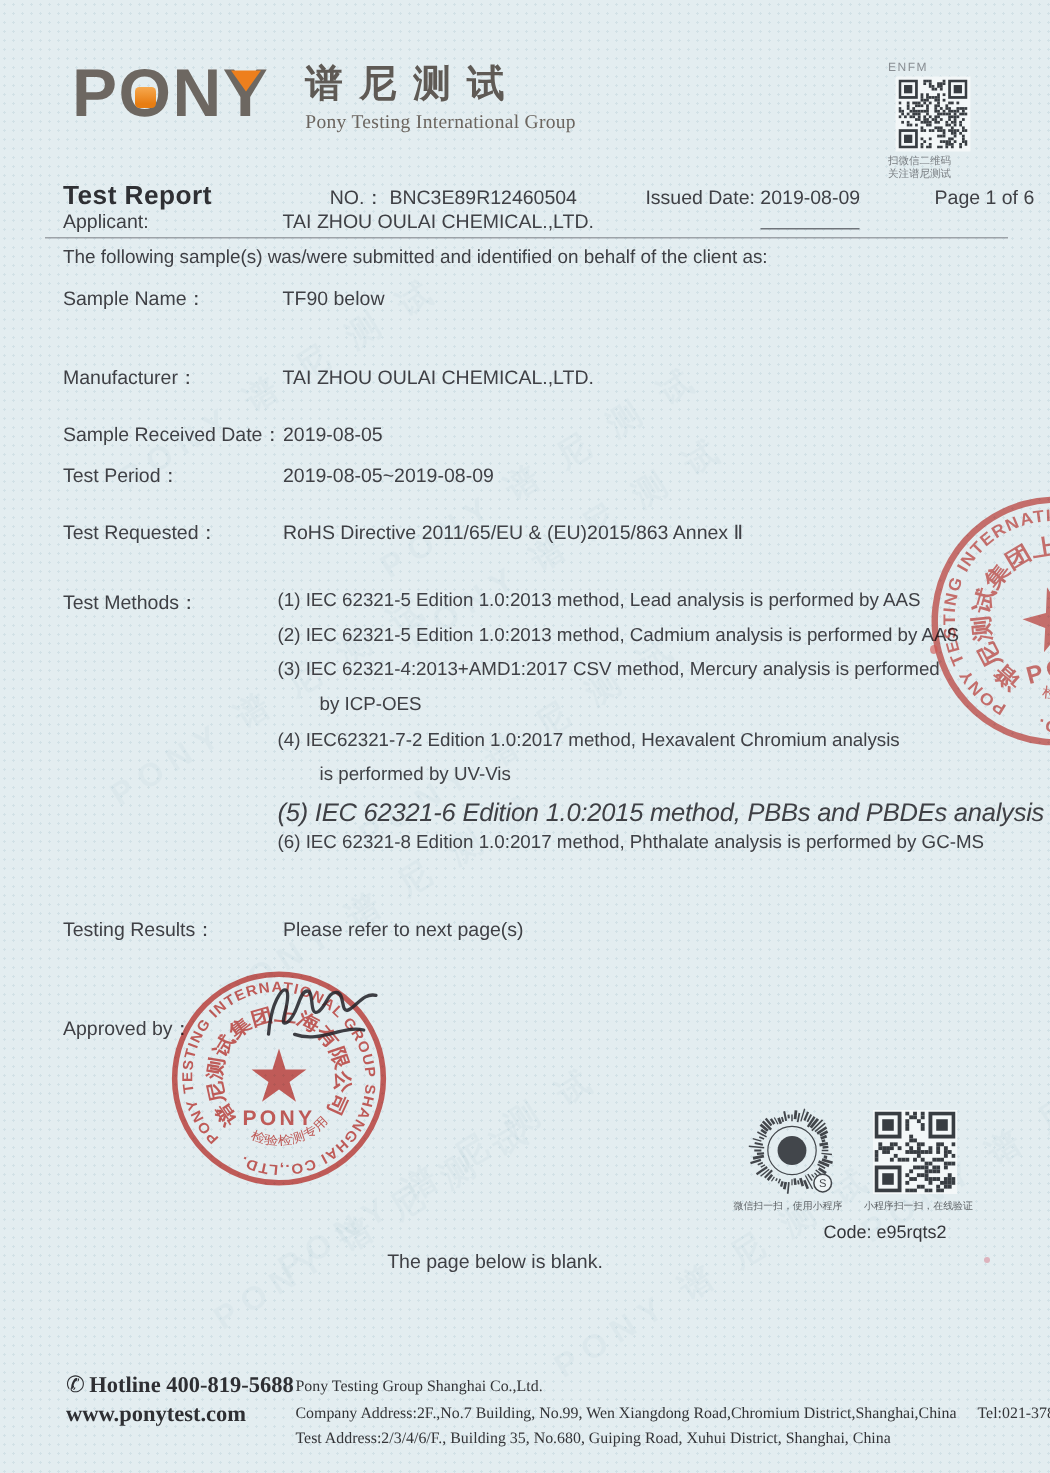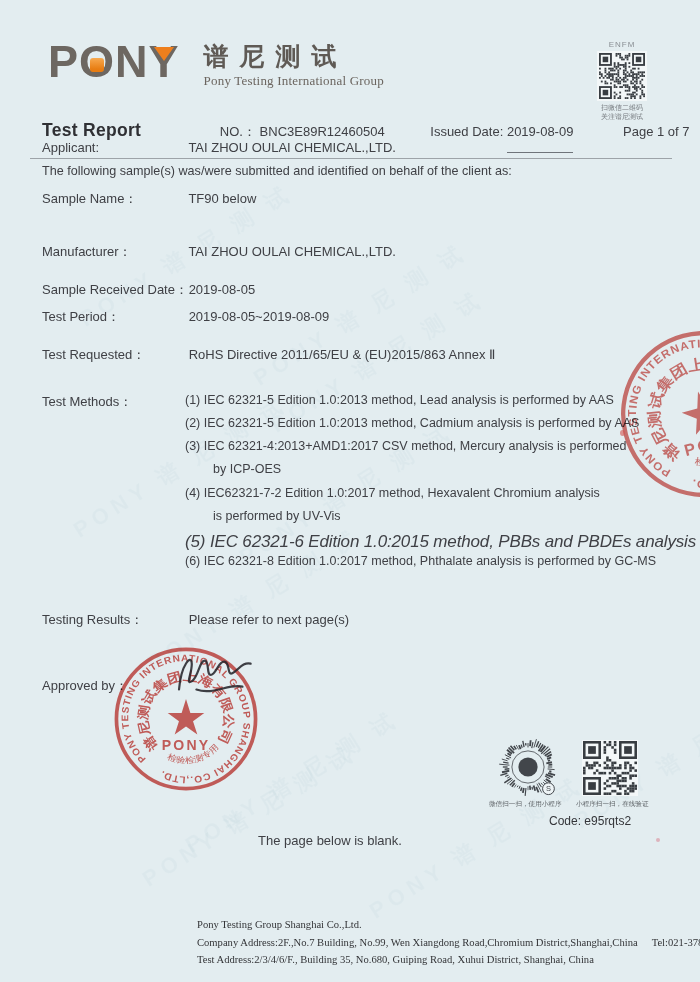--- a/index.html
+++ b/index.html
@@ -24,21 +24,21 @@
   .osq{position:absolute;left:50%;top:56%;transform:translate(-50%,-50%);
        width:14px;height:14px;border-radius:3px;
        background:linear-gradient(180deg,#f7a94f 0%,#e87d12 80%);}
   .ytri{position:absolute;left:50%;top:7px;transform:translateX(-50%);
         width:0;height:0;border-left:10px solid transparent;border-right:10px solid transparent;
         border-top:14px solid #ee7f1d;}
   .brand-right{margin-left:24px;margin-top:2px;}
   .brand-cn{font-size:25px;font-weight:600;color:#5f5a55;letter-spacing:2px;line-height:28px;}
   .brand-tagline{font-family:"Liberation Serif",serif;font-size:13px;color:#6b655f;margin-top:3px;letter-spacing:0.2px;}
   
-  .hqr{position:absolute;left:592px;top:40px;width:60px;text-align:center;}
+  .hqr{position:absolute;left:592px;top:40px;width:60px;}
   .hqr-tag{font-size:8px;color:#8a8f94;letter-spacing:1px;}
   .hqr-code{margin:2px auto 0;width:46px;height:46px;background:#f3f7f8;padding:2px;}
   .hqr-cap{font-size:7px;color:#777c80;line-height:8.5px;margin-top:3px;}
   
   .rowabs{position:absolute;left:42px;font-size:13px;white-space:nowrap;}
   .report-title{font-size:17.5px;font-weight:bold;color:#2f3034;letter-spacing:0.3px;}
   .underl{border-bottom:1px solid #6f747a;padding-bottom:13px;}
   .hr{position:absolute;left:30px;width:642px;height:1px;background:#8b9096;opacity:0.8;}
   .flabel{display:inline-block;width:143px;}
   .fvalue{}
@@ -299,21 +299,21 @@
       <div>关注谱尼测试</div>
     </div>
   </div>
 
   <div class="rowabs" style="top:120px">
     <span class="report-title">Test Report</span>
     <span style="margin-left:75px">NO.：</span>
     <span>BNC3E89R12460504</span>
     <span style="margin-left:42px">Issued Date:</span>
     <span class="underl">2019-08-09</span>
-    <span style="margin-left:46px">Page 1 of 7</span>
+    <span style="margin-left:46px">Page 1 of 6</span>
   </div>
 
   <div class="rowabs" style="top:140px">
     <span class="flabel">Applicant:</span>
     <span>TAI ZHOU OULAI CHEMICAL.,LTD.</span>
   </div>
 
   <div class="hr" style="top:158px"></div>
 
   <div class="rowabs" style="top:164px;font-size:12.6px">The following sample(s) was/were submitted and identified on behalf of the client as:</div>
@@ -576,20 +576,26 @@
         <rect x="39.61904761904762" y="4.9523809523809526" width="7.428571428571429" height="7.428571428571429" fill="#383d42"></rect>
         <rect x="1.2380952380952381" y="35.904761904761905" width="14.857142857142858" height="14.857142857142858" fill="none" stroke="#383d42" stroke-width="2.4761904761904763"></rect>
         <rect x="4.9523809523809526" y="39.61904761904762" width="7.428571428571429" height="7.428571428571429" fill="#383d42"></rect>
       </svg></div>
   <div class="ver-cap" style="left:489px;top:800px">微信扫一扫，使用小程序</div>
   <div class="ver-cap" style="left:576px;top:800px">小程序扫一扫，在线验证</div>
   <div class="code-line">Code: e95rqts2</div>
 
   <div class="blank-note">The page below is blank.</div>
 
+  <div class="footer-left">
+    <div class="hotline">
+      <span class="phone-ic">✆</span><span>Hotline 400-819-5688</span>
+    </div>
+    <div class="website">www.ponytest.com</div>
+  </div>
   <div class="footer-right">
     <div>Pony Testing Group Shanghai Co.,Ltd.</div>
     <div>
       <span>Company Address:2F.,No.7 Building, No.99, Wen Xiangdong Road,Chromium District,Shanghai,China</span><span class="tel">Tel:021-37895599</span>
     </div>
     <div>Test Address:2/3/4/6/F., Building 35, No.680, Guiping Road, Xuhui District, Shanghai, China</div>
   </div>
 
 </div>
 

